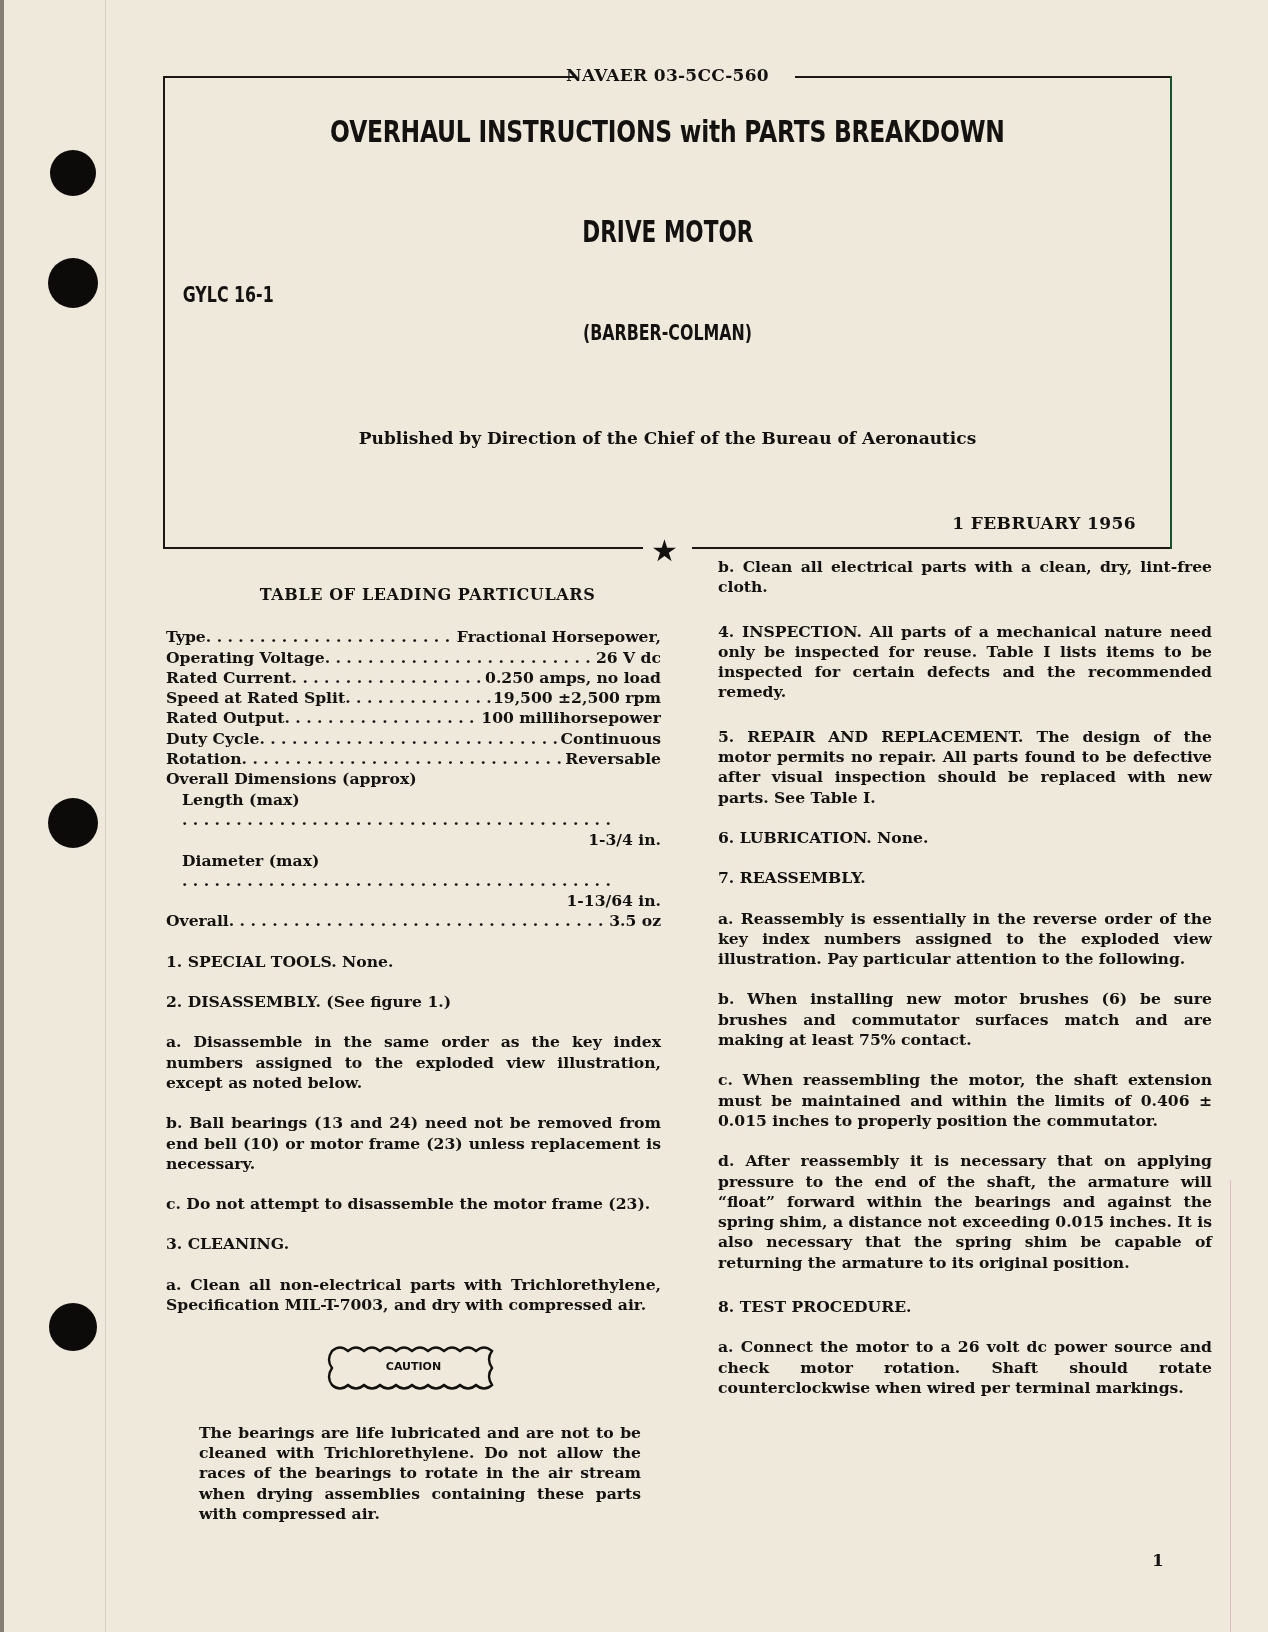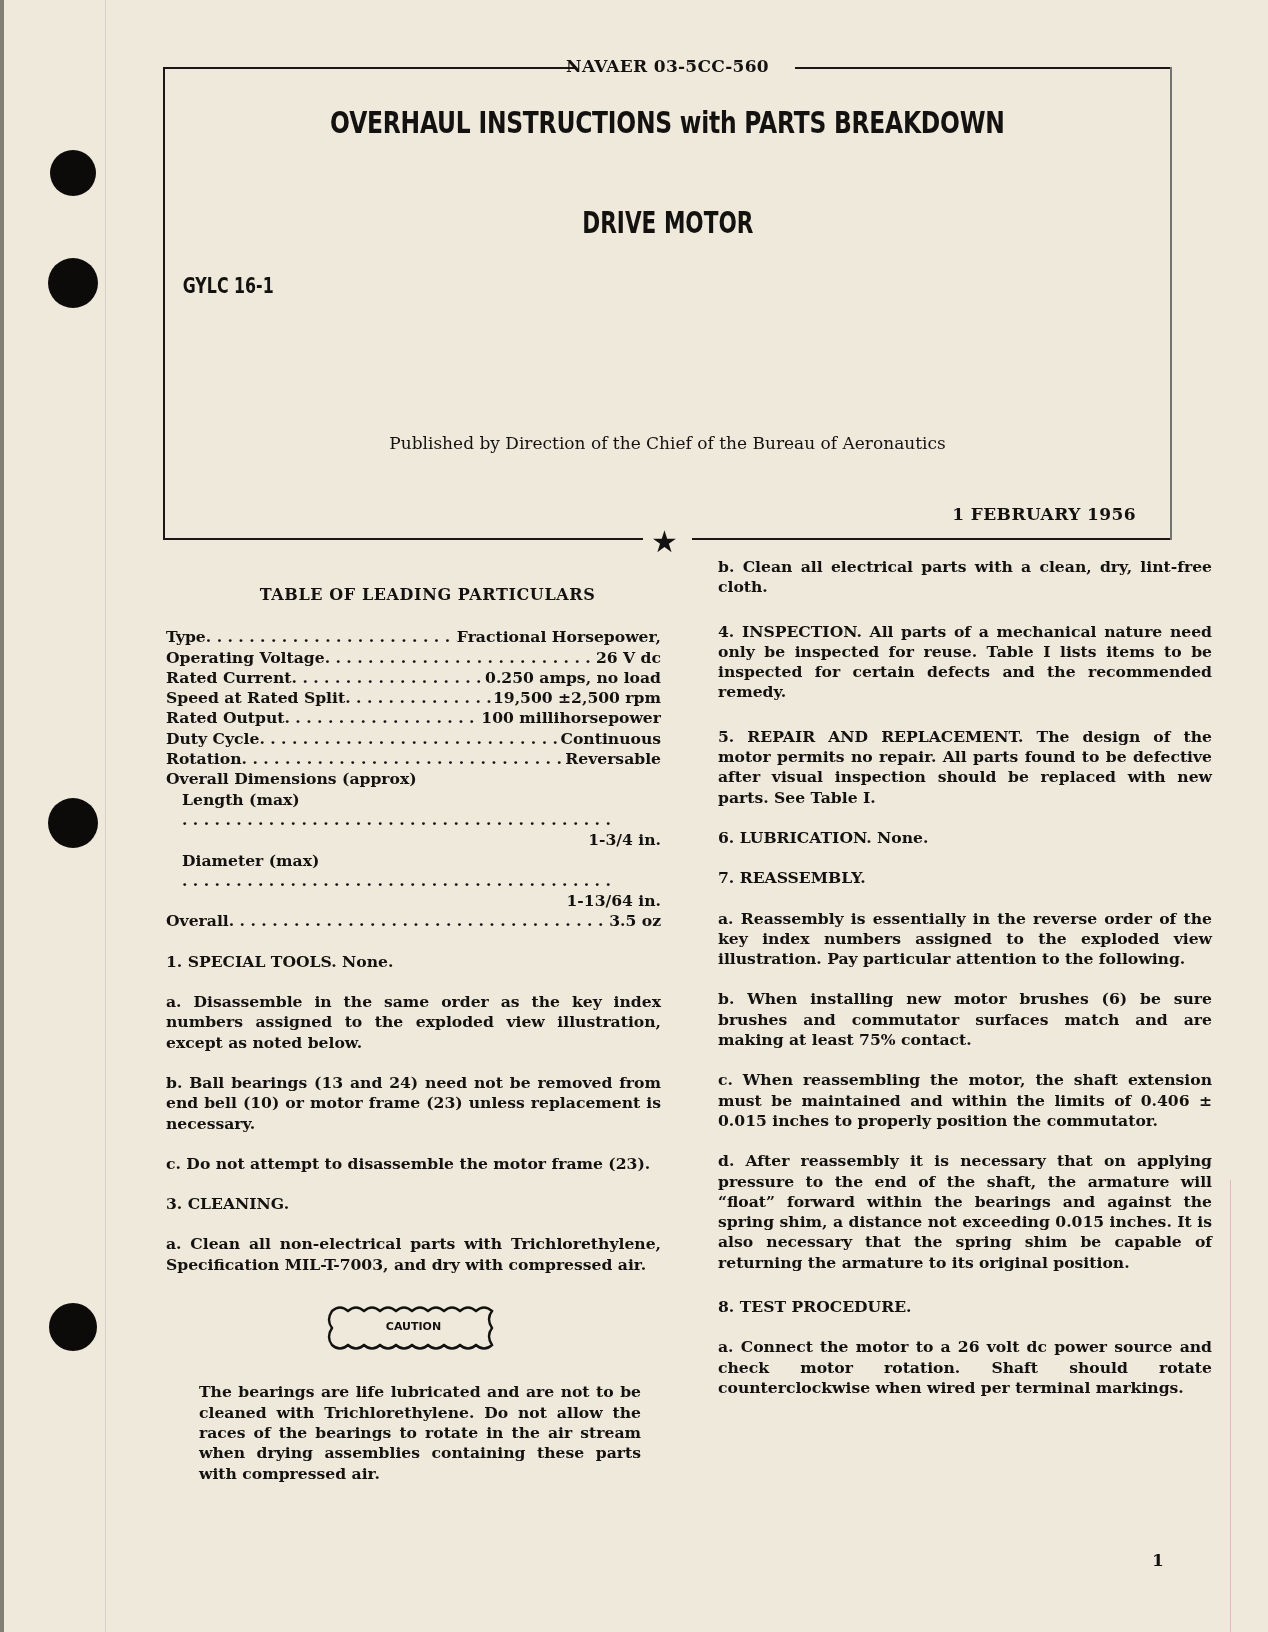--- a/index.html
+++ b/index.html
@@ -12,22 +12,22 @@
   .edge-left { position: absolute; left: 0; top: 0; width: 4px; height: 100%; background: #2a2622; opacity: .55; }
   .fold-line { position: absolute; left: 105px; top: 0; width: 1px; height: 100%; background: #d9cfc8; }
   .fold-line-r { position: absolute; left: 1230px; top: 1180px; width: 1px; height: 452px; background: #e0b8c8; }
   .punch { position: absolute; left: 50px; width: 46px; height: 46px; border-radius: 50%; background: #0d0b0a; }
   .punch.p1 { top: 150px; }
   .punch.p2 { top: 258px; width: 50px; height: 50px; left: 48px; }
   .punch.p3 { top: 798px; width: 50px; height: 50px; left: 48px; }
   .punch.p4 { top: 1303px; width: 48px; height: 48px; left: 49px; }
 
   .header-box {
-    position: absolute; left: 163px; top: 67px; width: 1005px; height: 473px;
-    border-left: 2px solid #1a1714; border-right: 2px solid #737373;
+    position: absolute; left: 163px; top: 76px; width: 1005px; height: 473px;
+    border-left: 2px solid #1a1714; border-right: 2px solid #14532d;
   }
   .topline { position: absolute; top: 0; height: 2px; background: #1a1714; }
   .topline.l { left: 0; width: 410px; }
   .topline.r { right: 0; width: 375px; }
   .doc-number {
     position: absolute; top: -11px; left: 0; width: 100%; text-align: center;
     font-weight: bold; font-size: 17px; letter-spacing: .3px;
   }
   .botline { position: absolute; bottom: 0; height: 2px; background: #1a1714; }
   .botline.l { left: 0; width: 478px; }
@@ -36,21 +36,21 @@
 
   .condensed { font-family: "DejaVu Sans", sans-serif; font-weight: bold; transform-origin: center; display: inline-block; }
   .main-title { position: absolute; top: 38px; left: 0; width: 100%; text-align: center; }
   .main-title span { font-size: 30px; transform: scaleX(.78); letter-spacing: -.3px; }
   .subject { position: absolute; top: 138px; left: 0; width: 100%; text-align: center; }
   .subject span { font-size: 30px; transform: scaleX(.72); }
   .model { position: absolute; top: 206px; left: 0; width: 100%; text-align: left; }
   .model span { font-size: 22px; transform: scaleX(.72); }
   .maker { position: absolute; top: 244px; left: 0; width: 100%; text-align: center; }
   .maker span { font-size: 22px; transform: scaleX(.72); }
-  .published { position: absolute; top: 352px; left: 0; width: 100%; text-align: center; font-weight: normal; font-size: 17px; margin-top: 14px; }
+  .published { position: absolute; top: 352px; left: 0; width: 100%; text-align: center; font-weight: bold; font-size: 17px; }
   .pub-date { position: absolute; top: 437px; right: 34px; font-weight: bold; font-size: 17px; letter-spacing: .4px; }
 
   .col { position: absolute; font-size: 15.6px; line-height: 20.3px; font-weight: bold; }
   .col.left { left: 166px; top: 585px; width: 495px; }
   .col.right { left: 718px; top: 557px; width: 494px; }
   .tlp-title { text-align: center; margin: 0 0 22px 0; font-size: 16px; letter-spacing: .6px; padding-left: 28px; }
   .spec-row { display: flex; white-space: nowrap; overflow: hidden; }
   .spec-row .lbl { flex: 0 0 auto; }
   .spec-row .dots { flex: 1 1 auto; overflow: hidden; letter-spacing: 3px; }
   .spec-row .dots::after { content: " . . . . . . . . . . . . . . . . . . . . . . . . . . . . . . . . . . . . . . . ."; letter-spacing: 0; }
@@ -79,20 +79,21 @@
 <div class="punch p3"></div>
 <div class="punch p4"></div>
 
 <div class="header-box">
   <div class="topline l"></div>
   <div class="topline r"></div>
   <div class="doc-number">NAVAER 03-5CC-560</div>
   <div class="main-title"><span class="condensed">OVERHAUL INSTRUCTIONS with PARTS BREAKDOWN</span></div>
   <div class="subject"><span class="condensed">DRIVE MOTOR</span></div>
   <div class="model"><span class="condensed">GYLC 16-1</span></div>
+  <div class="maker"><span class="condensed">(BARBER-COLMAN)</span></div>
   <div class="published">Published by Direction of the Chief of the Bureau of Aeronautics</div>
   <div class="pub-date">1 FEBRUARY 1956</div>
   <div class="botline l"></div>
   <div class="botline r"></div>
   <div class="star">★</div>
 </div>
 
 <div class="col left">
   <div class="tlp-title">TABLE OF LEADING PARTICULARS</div>
 
@@ -144,20 +145,21 @@
         <span class="val">1-13/64 in.</span>
     </div>
     <div class="spec-row">
       <span class="lbl">Overall</span>
         <span class="dots"></span>
         <span class="val">3.5 oz</span>
     </div>
   </div>
 
   <div class="section-head">1. SPECIAL TOOLS.  None.</div>
+  <div class="section-head">2. DISASSEMBLY. (See figure 1.)</div>
   <div class="para">a. Disassemble in the same order as the key index numbers assigned to the exploded view illustration, except as noted below.</div>
   <div class="para">b. Ball bearings (13 and 24) need not be removed from end bell (10) or motor frame (23) unless replacement is necessary.</div>
   <div class="para">c. Do not attempt to disassemble the motor frame (23).</div>
   <div class="section-head">3. CLEANING.</div>
   <div class="para">a. Clean all non-electrical parts with Trichlorethylene, Specification MIL-T-7003, and dry with compressed air.</div>
 
   <div class="caution-wrap">
     <div class="caution-box">
       <svg width="180" height="50" viewBox="0 0 180 50">
         <path d="M8,8 q8,-7 16,0 q8,-7 16,0 q8,-7 16,0 q8,-7 16,0 q8,-7 16,0 q8,-7 16,0 q8,-7 16,0 q8,-7 16,0 q8,-7 16,0 q8,-7 16,0

